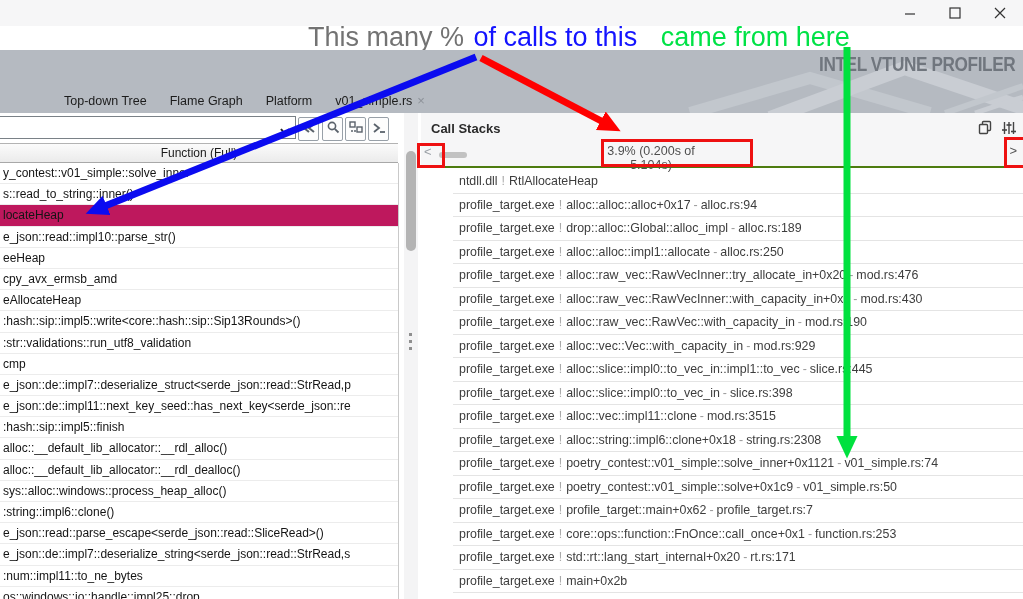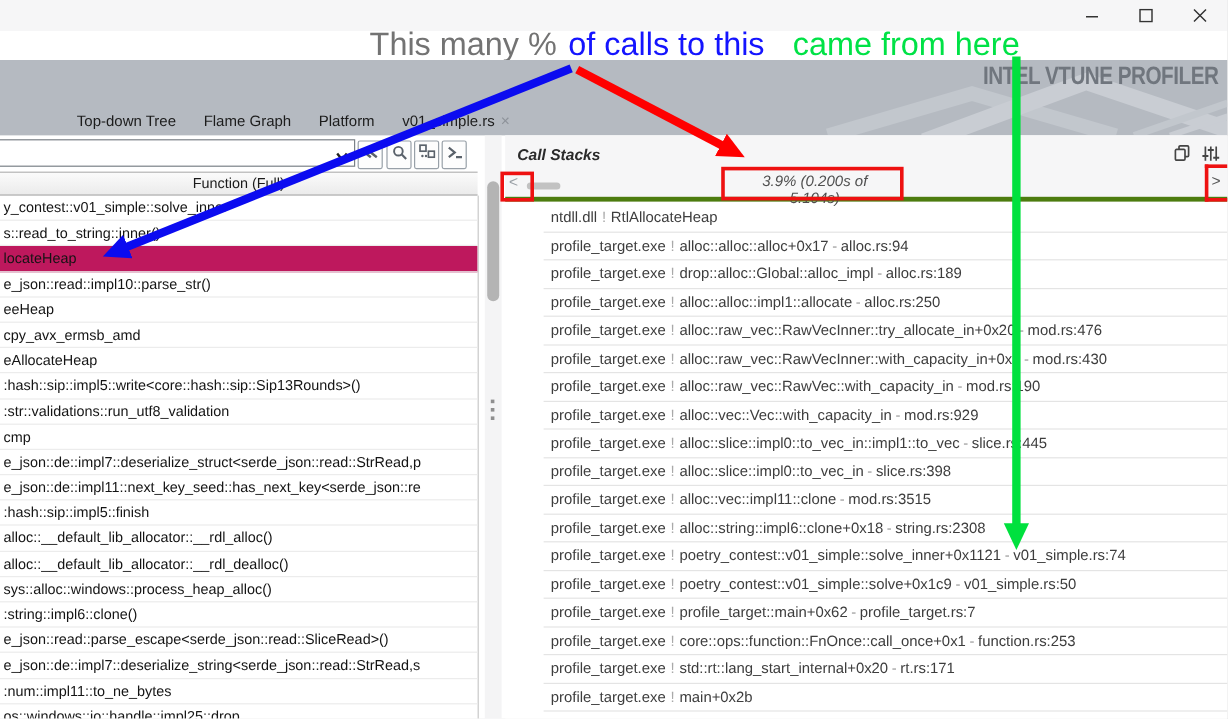--- a/index.html
+++ b/index.html
@@ -38,28 +38,28 @@
   .frow{height:21.2px;line-height:21.2px;font-size:12px;color:#141414;white-space:nowrap;overflow:hidden;
         padding-left:3px;border-bottom:1px solid #ececec;box-sizing:border-box;}
   .frow.sel{background:#be185d;}
   
   .vscroll{position:absolute;left:404px;top:0px;width:14px;height:486px;background:#f4f4f5;}
   .vthumb{position:absolute;left:2px;top:38px;width:10px;height:100px;background:#b4b4b4;border-radius:5px;}
   .splitter-dots{position:absolute;left:5px;top:220px;width:4px;}
   .splitter-dots i{display:block;width:3px;height:3px;background:#8f8f8f;margin:0 0 4px 0;}
   
   .cs{position:absolute;left:421px;top:0;width:602px;height:486px;background:#ffffff;}
-  .cs-head{position:absolute;left:0;top:0;width:602px;height:55px;background:#f6f6f7;border-bottom:4px solid #4d7c0f;box-sizing:border-box;font-style:italic;}
+  .cs-head{position:absolute;left:0;top:0;width:602px;height:55px;background:#f6f6f7;border-bottom:2px solid #4d7c0f;box-sizing:border-box;}
   .cs-title{position:absolute;left:10px;top:8px;font-size:13px;font-weight:bold;color:#2b2b2b;}
   .cs-ico{position:absolute;top:7px;width:20px;height:20px;display:flex;align-items:center;justify-content:center;}
   .cs-copy{right:28px;}
   .cs-sliders{right:4px;}
   .cs-prev{position:absolute;left:3px;top:31px;font-size:13px;color:#9aa0a6;}
   .cs-hthumb{position:absolute;left:18px;top:39px;width:28px;height:6px;background:#c2c2c2;border-radius:3px;}
-  .cs-navlabel{position:absolute;left:196px;top:31px;width:124px;text-align:center;font-size:12.5px;color:#4f4f4f;}
+  .cs-navlabel{position:absolute;left:168px;top:31px;width:124px;text-align:center;font-size:12.5px;color:#4f4f4f;}
   .cs-next{position:absolute;right:6px;top:30px;font-size:13px;color:#555;}
   .cs-rows{position:absolute;left:0;top:57px;width:602px;height:429px;overflow:hidden;}
   .srow{height:23.5px;line-height:23.5px;font-size:12.4px;color:#3d3d3d;white-space:nowrap;overflow:hidden;
         padding-left:6px;border-bottom:1px solid #e4e4e4;box-sizing:border-box;width:591px;margin-left:32px;}
   .srow .sep{color:#a9a9a9;padding:0 4px;}
   .srow .dash{color:#999;padding:0 3px;}
   
   .hl{position:absolute;border:3px solid #ee1111;box-sizing:border-box;}
   .hl-prev{left:417px;top:143px;width:28px;height:25px;}
   .hl-pct{left:601px;top:139px;width:152px;height:28px;}

